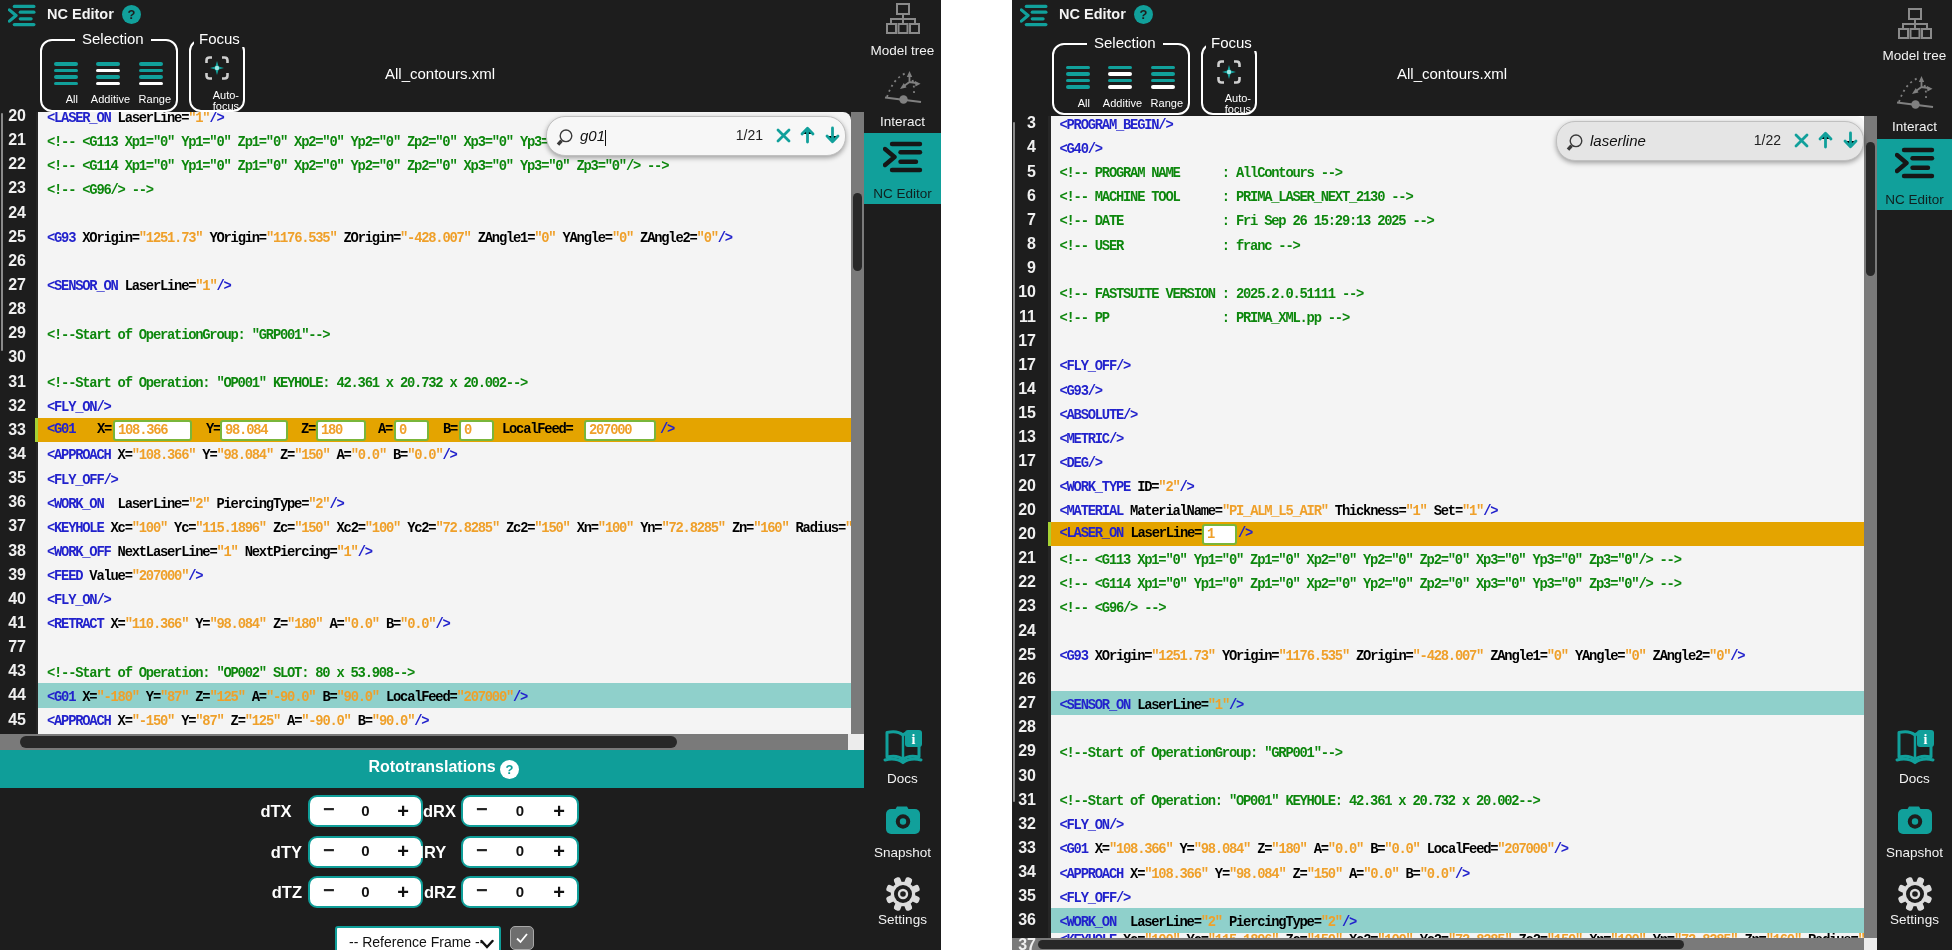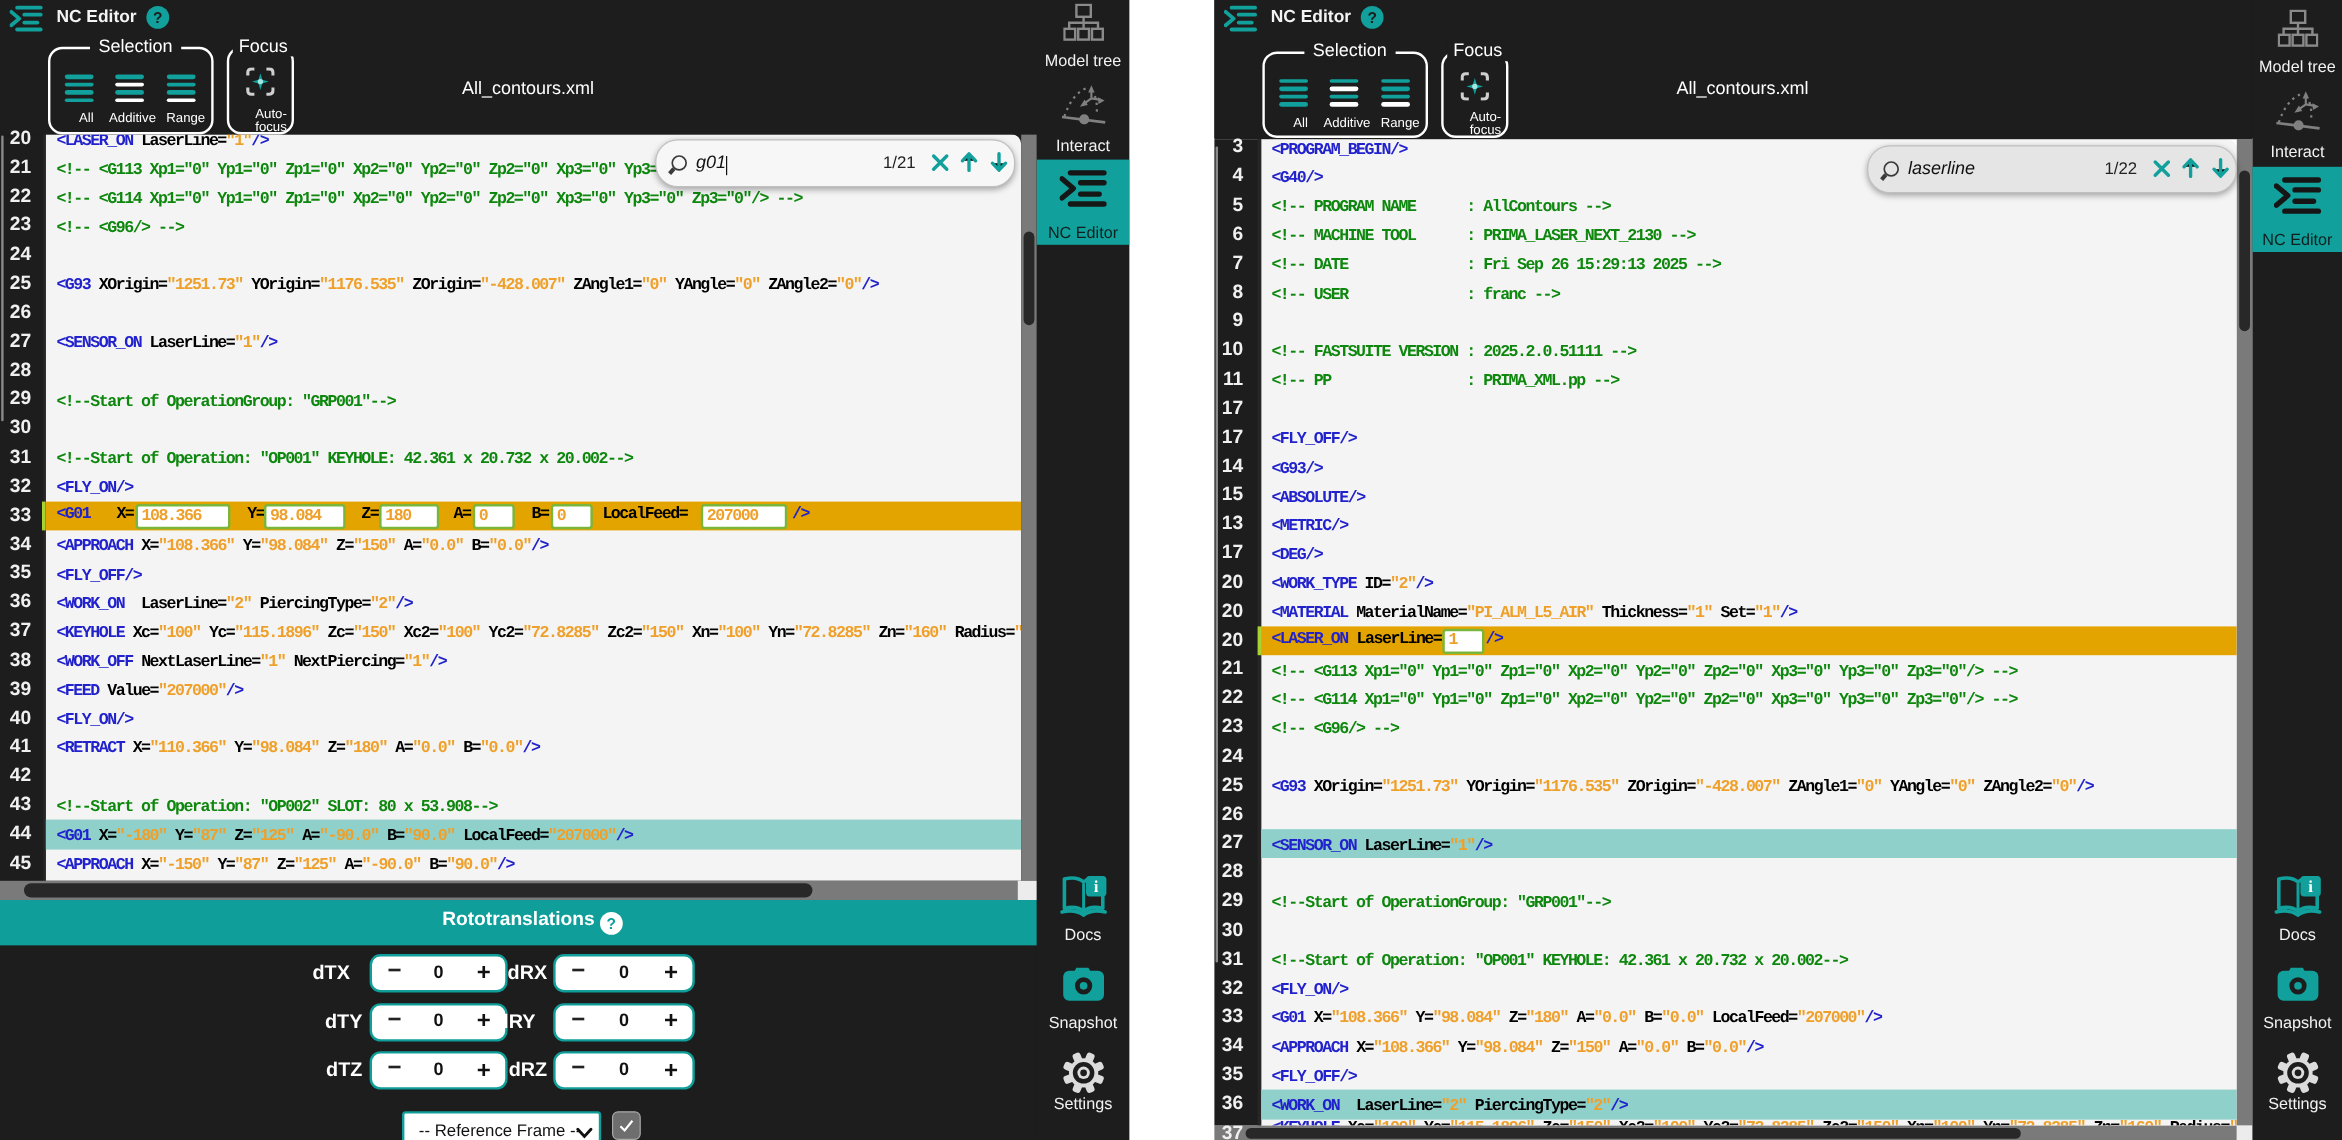--- a/index.html
+++ b/index.html
@@ -89,21 +89,21 @@
     <div class="gr">32</div>
     <div class="gr">33</div>
     <div class="gr">34</div>
     <div class="gr">35</div>
     <div class="gr">36</div>
     <div class="gr">37</div>
     <div class="gr">38</div>
     <div class="gr">39</div>
     <div class="gr">40</div>
     <div class="gr">41</div>
-    <div class="gr">42</div>
+    <div class="gr">77</div>
     <div class="gr">43</div>
     <div class="gr">44</div>
     <div class="gr">45</div>
   </div>
 <div style="position:absolute;left:35.4px;top:418px;width:2.7px;height:24px;background:#A6D233;z-index:6"></div>
 <div style="position:absolute;left:851px;top:112px;width:13px;height:622px;background:#7A7A7A"></div>
 <div style="position:absolute;left:852.5px;top:193px;width:9.5px;height:78px;background:#282828;border-radius:5px"></div>
 <div style="position:absolute;left:0;top:734px;width:848px;height:16px;background:#7A7A7A"></div>
 <div style="position:absolute;left:848px;top:734px;width:16px;height:16px;background:#ECECEC"></div>
 <div style="position:absolute;left:20px;top:736px;width:657px;height:12px;background:#282828;border-radius:6px"></div>

